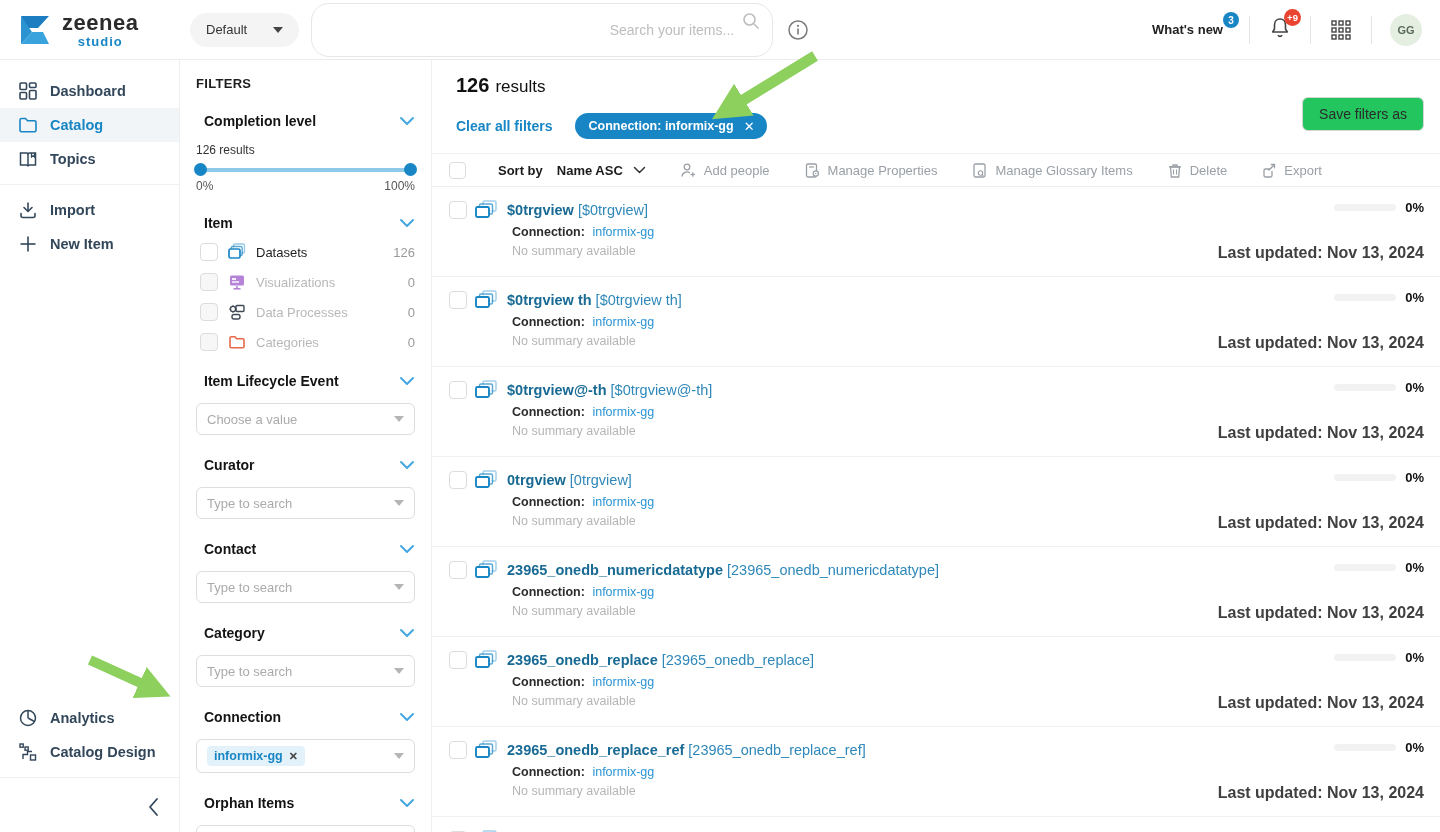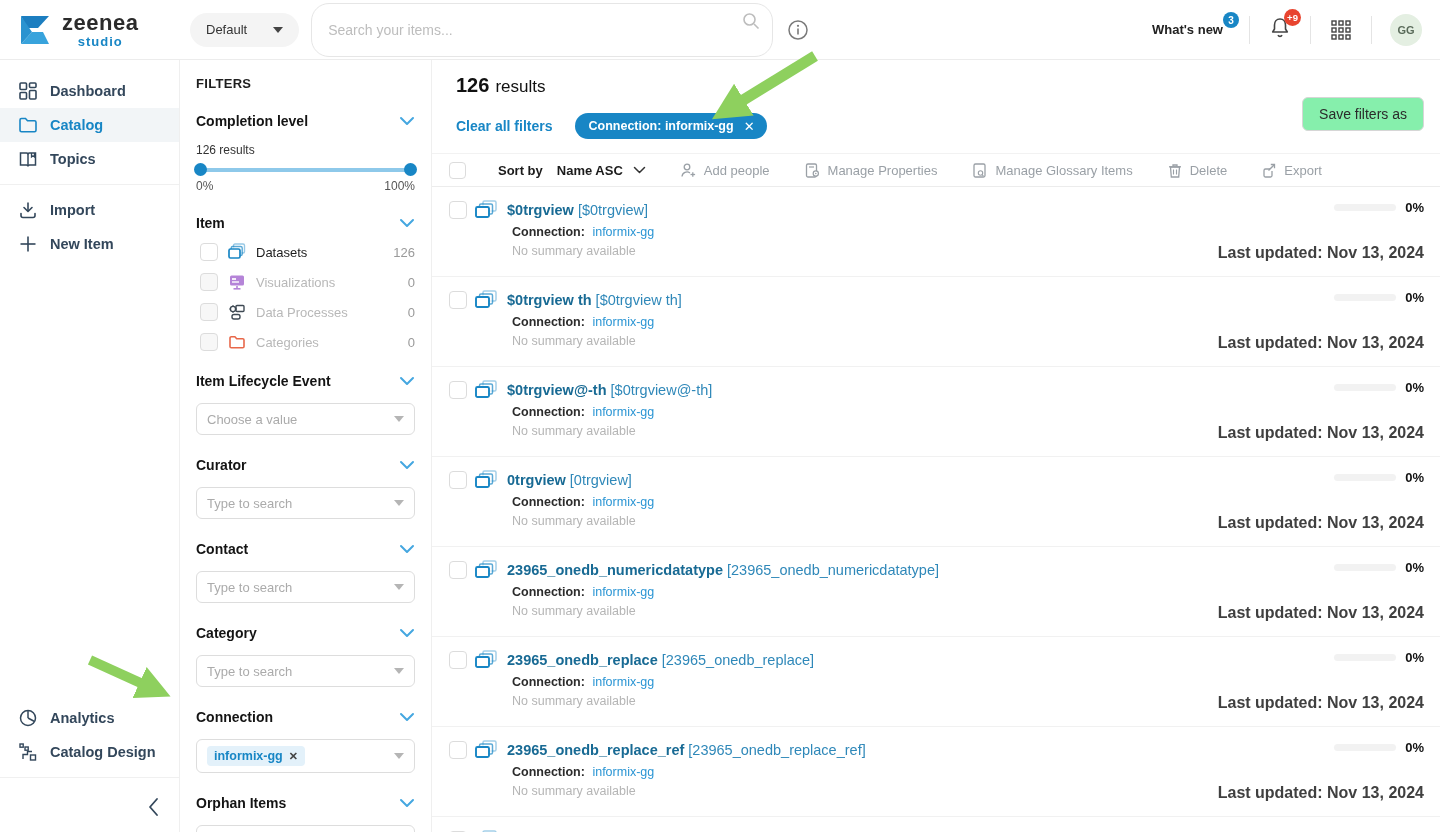--- a/index.html
+++ b/index.html
@@ -12,21 +12,21 @@
   .logo { display:flex; align-items:center; gap:10px; width:158px; }
   .logo-text { line-height:1; }
   .logo-zeenea { font-size:22px; font-weight:bold; color:#2b2b2b; letter-spacing:.5px; }
   .logo-studio { font-size:13px; font-weight:bold; color:#1886c5; letter-spacing:1px; margin-top:1px;text-align:center; }
   .ws-pill { display:flex; align-items:center; gap:26px; background:#f4f4f4; border-radius:17px;
     height:34px; padding:0 16px; font-size:13px; color:#333; margin-left:14px; cursor:pointer; }
   .caret-dn { width:0; height:0; border-left:5px solid transparent; border-right:5px solid transparent;
     border-top:6px solid #444; }
   .searchbox { position:relative; margin-left:12px; width:462px; }
   .searchbox input { width:100%; height:54px; border:1px solid #e6e6e6; border-radius:18px;
-    padding:0 38px 0 16px; font-size:14px; color:#444; outline:none; font-family:inherit; }
+    padding:0 38px 0 16px; font-size:14px; color:#444; outline:none; font-family:inherit;text-align:right; }
   .searchbox input::placeholder { color:#bdbdbd; }
   .search-mag { position:absolute; right:12px; top:8px; }
   .info-ic { margin-left:14px; }
   .tb-spacer { flex:1; }
   .tb-right { display:flex; align-items:center; gap:18px; }
   .whats-new { position:relative; font-size:13px; font-weight:bold; color:#222; cursor:pointer; padding-right:8px; }
   .wn-badge { position:absolute; top:-10px; right:-8px; background:#1886c5; color:#fff; font-size:10px;
     font-weight:bold; width:16px; height:16px; border-radius:50%; display:flex; align-items:center; justify-content:center; }
   .tb-divider { width:1px; height:28px; background:#e4e4e4; }
   .bell-wrap { position:relative; cursor:pointer; }
@@ -44,21 +44,21 @@
   .side-item svg { flex:none; }
   .side-item.active { color:#1886c5; background:#f2f5f7; }
   .side-div { height:1px; background:#f0f0f0; margin:8px 0; }
   .side-spacer { flex:1; }
   .collapse-row { display:flex; justify-content:flex-end; padding:10px 16px 14px 0; }
 
   
   .filters { position:absolute; top:60px; left:180px; bottom:0; width:252px; background:#fff;
     border-right:1px solid #efefef; padding:16px 16px 0 16px; overflow:hidden; z-index:3; }
   .filters-title { font-size:13px; font-weight:bold; color:#1f1f1f; letter-spacing:.3px; }
-  .fsec-head { display:flex; align-items:center; justify-content:space-between; margin-top:22px; }
+  .fsec-head { display:flex; align-items:center; justify-content:space-between; margin-top:22px;margin-left:8px; }
   .fsec-label { font-size:14px; font-weight:bold; color:#141414; }
   .fresults { font-size:12px; color:#333; margin-top:14px; }
   .slider { position:relative; height:14px; margin-top:6px; }
   .slider-track { position:absolute; left:0; right:0; top:5px; height:4px; background:#8ec9ea; border-radius:2px; }
   .slider-handle { position:absolute; top:0; width:13px; height:13px; border-radius:50%; background:#1886c5; cursor:pointer; }
   .slider-labels { display:flex; justify-content:space-between; font-size:12px; color:#555; margin-top:2px; }
   .item-row { display:flex; align-items:center; gap:10px; margin-top:12px; padding-left:4px; }
   .item-row .cnt { margin-left:auto; font-size:13px; color:#9a9a9a; }
   .item-label { font-size:13px; color:#1d1d1d; }
   .item-label.dim { color:#b8b8b8; }
@@ -75,21 +75,21 @@
   
   .main { position:absolute; top:60px; left:432px; right:0; bottom:0; background:#fff; overflow:hidden; }
   .results-head { padding:14px 24px 0 24px; position:relative; }
   .rcount { font-size:20px; font-weight:bold; color:#111; }
   .rcount-suffix { font-size:17px; font-weight:normal; color:#111; margin-left:6px; }
   .chips-row { display:flex; align-items:center; gap:22px; margin-top:16px; padding-bottom:14px; }
   .clear-link { color:#1886c5; font-size:14px; font-weight:bold; cursor:pointer; }
   .filter-chip { background:#1886c5; color:#fff; font-size:12.5px; font-weight:bold; border-radius:15px;
     height:26px; display:flex; align-items:center; gap:10px; padding:0 12px 0 14px; cursor:pointer; }
   .filter-chip .x { font-size:13px; font-weight:normal; }
-  .save-btn { position:absolute; right:16px; top:37px; background:#86efac; border:1px solid #d6d6d6;
+  .save-btn { position:absolute; right:16px; top:37px; background:#22c55e; border:1px solid #d6d6d6;
     border-radius:6px; padding:8px 16px; font-size:14px; color:#2b2b2b; cursor:pointer; font-family:inherit; }
 
   .toolbar { display:flex; align-items:center; gap:8px; height:34px; padding:0 17px;
     border-top:1px solid #f2f2f2; border-bottom:1px solid #ececec; }
   .sort-label { font-size:13px; font-weight:bold; color:#1b1b1b; margin-left:24px; }
   .sort-value { font-size:13px; font-weight:bold; color:#1b1b1b; margin-left:6px; display:flex; align-items:center; gap:10px; cursor:pointer; }
   .tb-action { display:flex; align-items:center; gap:7px; font-size:13px; color:#9aa0a6; margin-left:26px; cursor:default; }
   .tb-action svg { flex:none; }
 
   .rows { }

